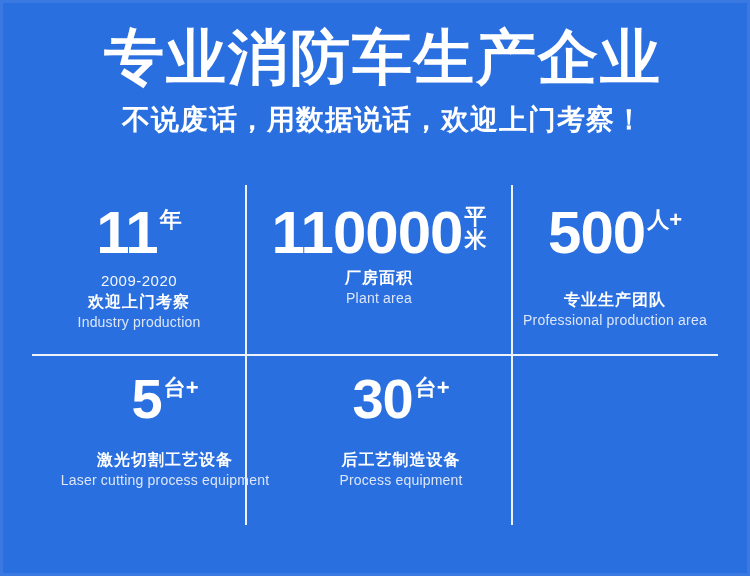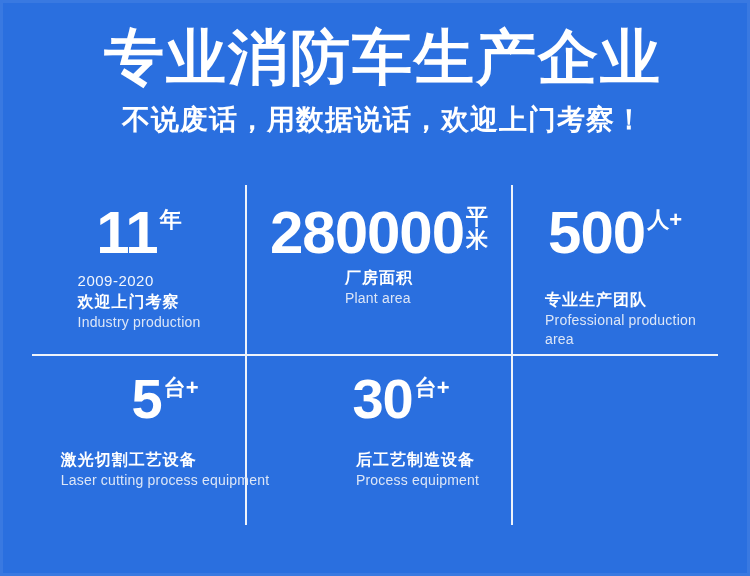--- a/index.html
+++ b/index.html
@@ -130,21 +130,21 @@
     display: flex;
     flex-direction: column;
     align-items: center;
     line-height: 23px;
     padding-top: 4px;
   }
 
   
   .captions {
     margin-top: 2px;
-    text-align: left;
+    text-align: center;
   }
   .sub-zh-small {
     font-size: 15px;
     line-height: 20px;
     font-weight: 400;
     color: #f2f6fd;
     letter-spacing: 0.5px;
   }
   .label-zh {
     font-size: 16px;
@@ -159,21 +159,21 @@
     font-weight: 400;
     color: #dce6f7;
     letter-spacing: 0.2px;
   }
 
   
   .cell .numline { margin-top: 16px; }
   .row2 .cell .numline { margin-top: 14px; }
   .cell.c1 .captions { margin-top: 6px; }
   .cell.c2 .captions { }
-  .cell.c3 .captions { margin-top: 24px; margin-left: 33px; }
+  .cell.c3 .captions { margin-top: 24px; }
   .row2 .cell .captions { margin-top: 20px; }
 </style>
 </head>
 <body>
 
 <div class="banner">
 
   <div class="header">
     <div class="headline">专业消防车生产企业</div>
     <div class="subhead">不说废话，用数据说话，欢迎上门考察！</div>
@@ -194,21 +194,21 @@
         </div>
         <div class="captions">
           <div class="sub-zh-small">2009-2020</div>
           <div class="label-zh">欢迎上门考察</div>
           <div class="label-en">Industry production</div>
         </div>
       </div>
 
       <div class="cell c2">
         <div class="numline">
-          <span class="num">280000</span>
+          <span class="num">110000</span>
           <span class="unit stacked">
             <span>平</span>
             <span>米</span>
           </span>
         </div>
         <div class="captions">
           <div class="label-zh">厂房面积</div>
           <div class="label-en">Plant area</div>
         </div>
       </div>

